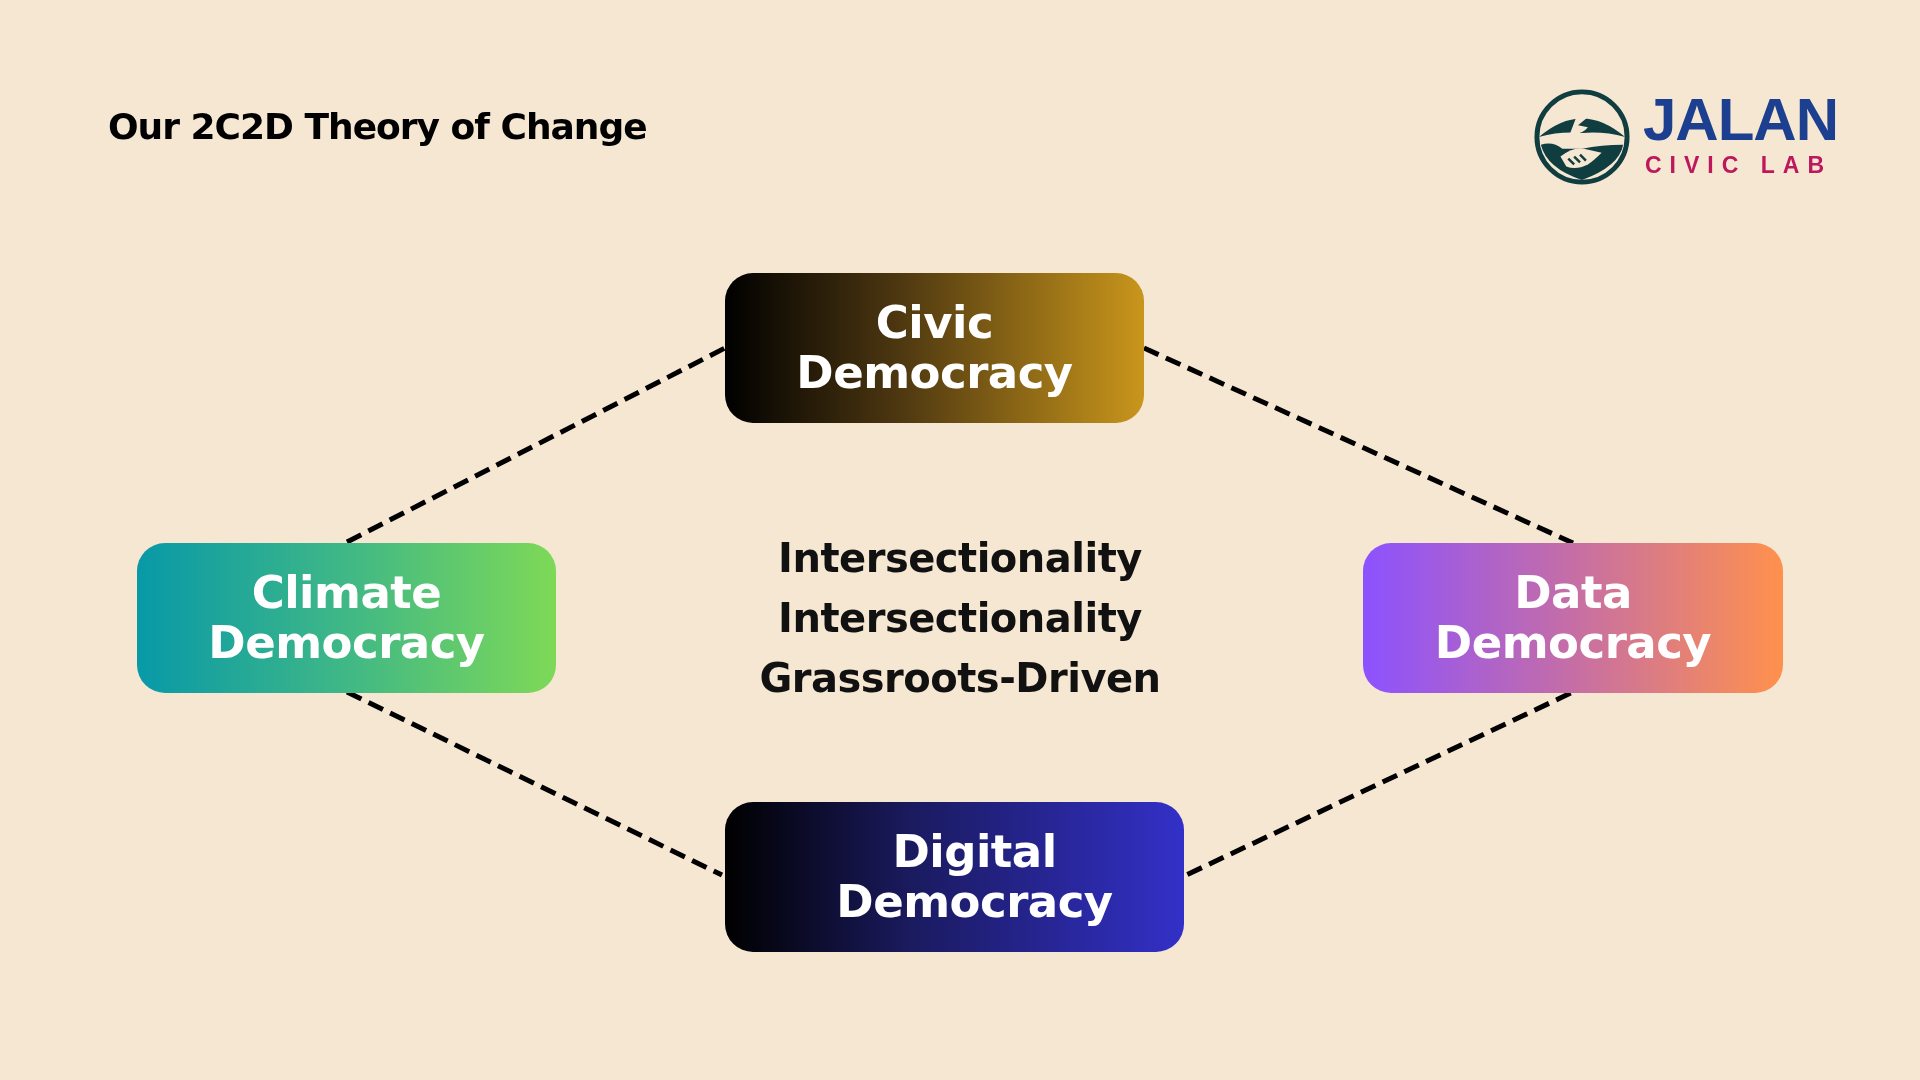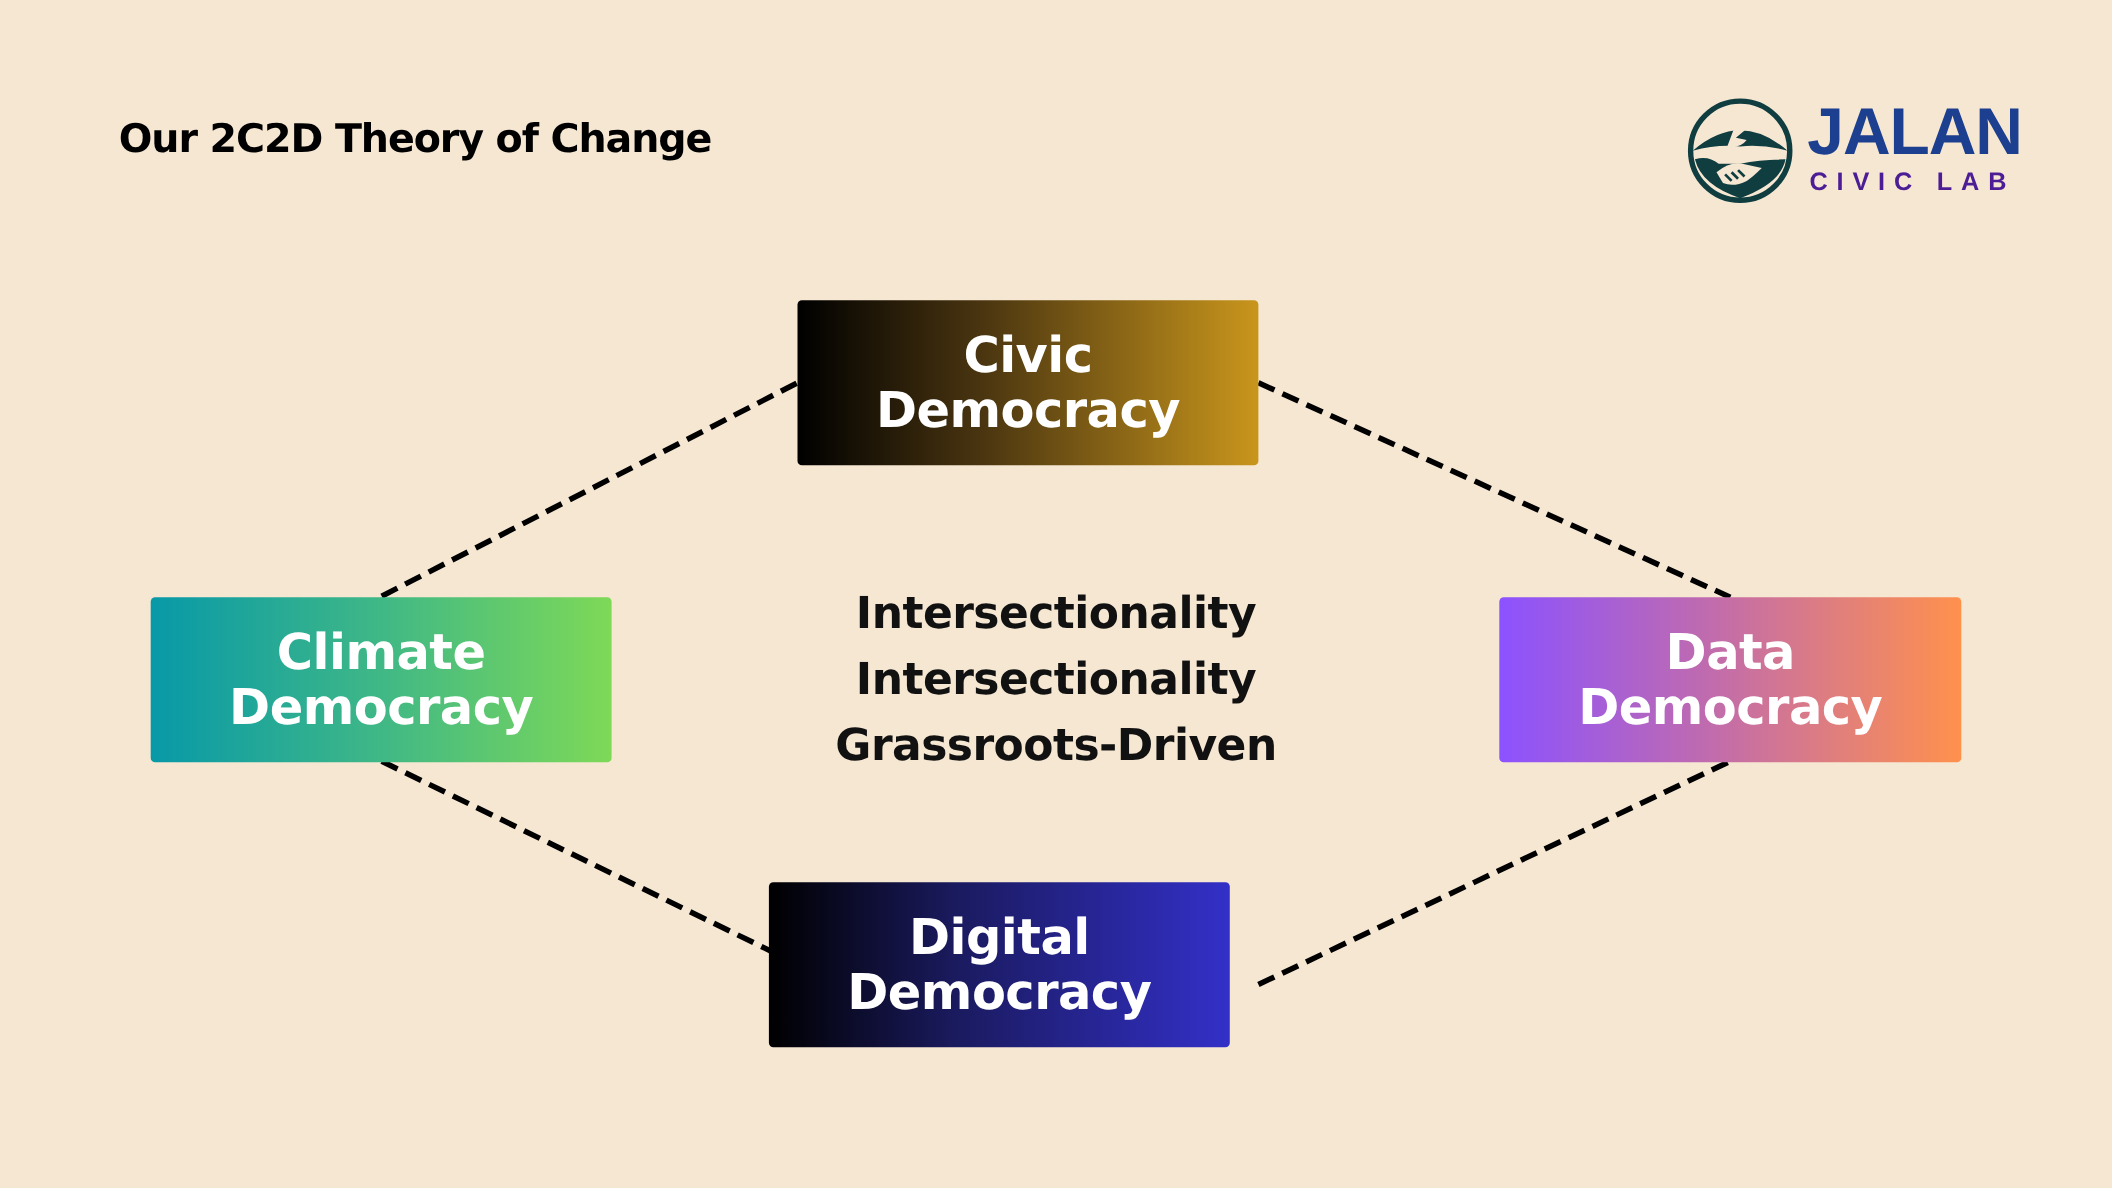--- a/index.html
+++ b/index.html
@@ -18,35 +18,35 @@
   .logo { position:absolute; left:1533px; top:88px; width:320px; height:100px;text-align:center; }
   .logo-mark { position:absolute; left:0; top:0; width:98px; height:98px; }
   .logo-name {
     position:absolute; left:110px; top:0px;
     font-family:"Liberation Sans", sans-serif; font-weight:bold;
     font-size:60px; line-height:64px; color:#1C3F8F; letter-spacing:-1px;
   }
   .logo-sub {
     position:absolute; left:112px; top:63px;
     font-family:"Liberation Sans", sans-serif; font-weight:bold;
-    font-size:23px; line-height:28px; color:#4c1d95; letter-spacing:8px;
+    font-size:23px; line-height:28px; color:#be185d; letter-spacing:8px;
     white-space:nowrap;
   }
   svg.lines { position:absolute; left:0; top:0; width:1920px; height:1080px; }
   .node {
-    position:absolute; width:419px; height:150px; border-radius:4px;
+    position:absolute; width:419px; height:150px; border-radius:28px;
     display:flex; flex-direction:column; align-items:center; justify-content:center;
     color:#fff; font-family:"DejaVu Sans", sans-serif; font-weight:bold;
     font-size:45px; line-height:50px; text-align:center; letter-spacing:-0.5px;
   }
   .node span { display:block; }
   .civic   { left:725px;  top:273px; background:linear-gradient(90deg,#000000 0%,#4A3510 40%,#C9961C 100%); }
   .climate { left:137px;  top:543px; background:linear-gradient(90deg,#0899A8 0%,#40B886 50%,#7ED957 100%);justify-content:center; }
   .data    { left:1363px; top:543px; width:420px; background:linear-gradient(90deg,#8C52FF 0%,#C06BAE 45%,#FF914D 100%); }
-  .digital { left:699px;  top:802px; background:linear-gradient(90deg,#000000 0%,#1A1A5E 40%,#3330C8 100%); }
+  .digital { left:725px;  top:802px; background:linear-gradient(90deg,#000000 0%,#1A1A5E 40%,#3330C8 100%);padding-left:40px; }
   .center {
     position:absolute; left:740px; top:528px; width:440px;
     text-align:center; font-family:"DejaVu Sans", sans-serif; font-weight:bold;
     font-size:40px; line-height:60px; color:#111; letter-spacing:-0.5px;
   }
   .center span { display:block; }
 </style>
 </head>
 <body>
 

